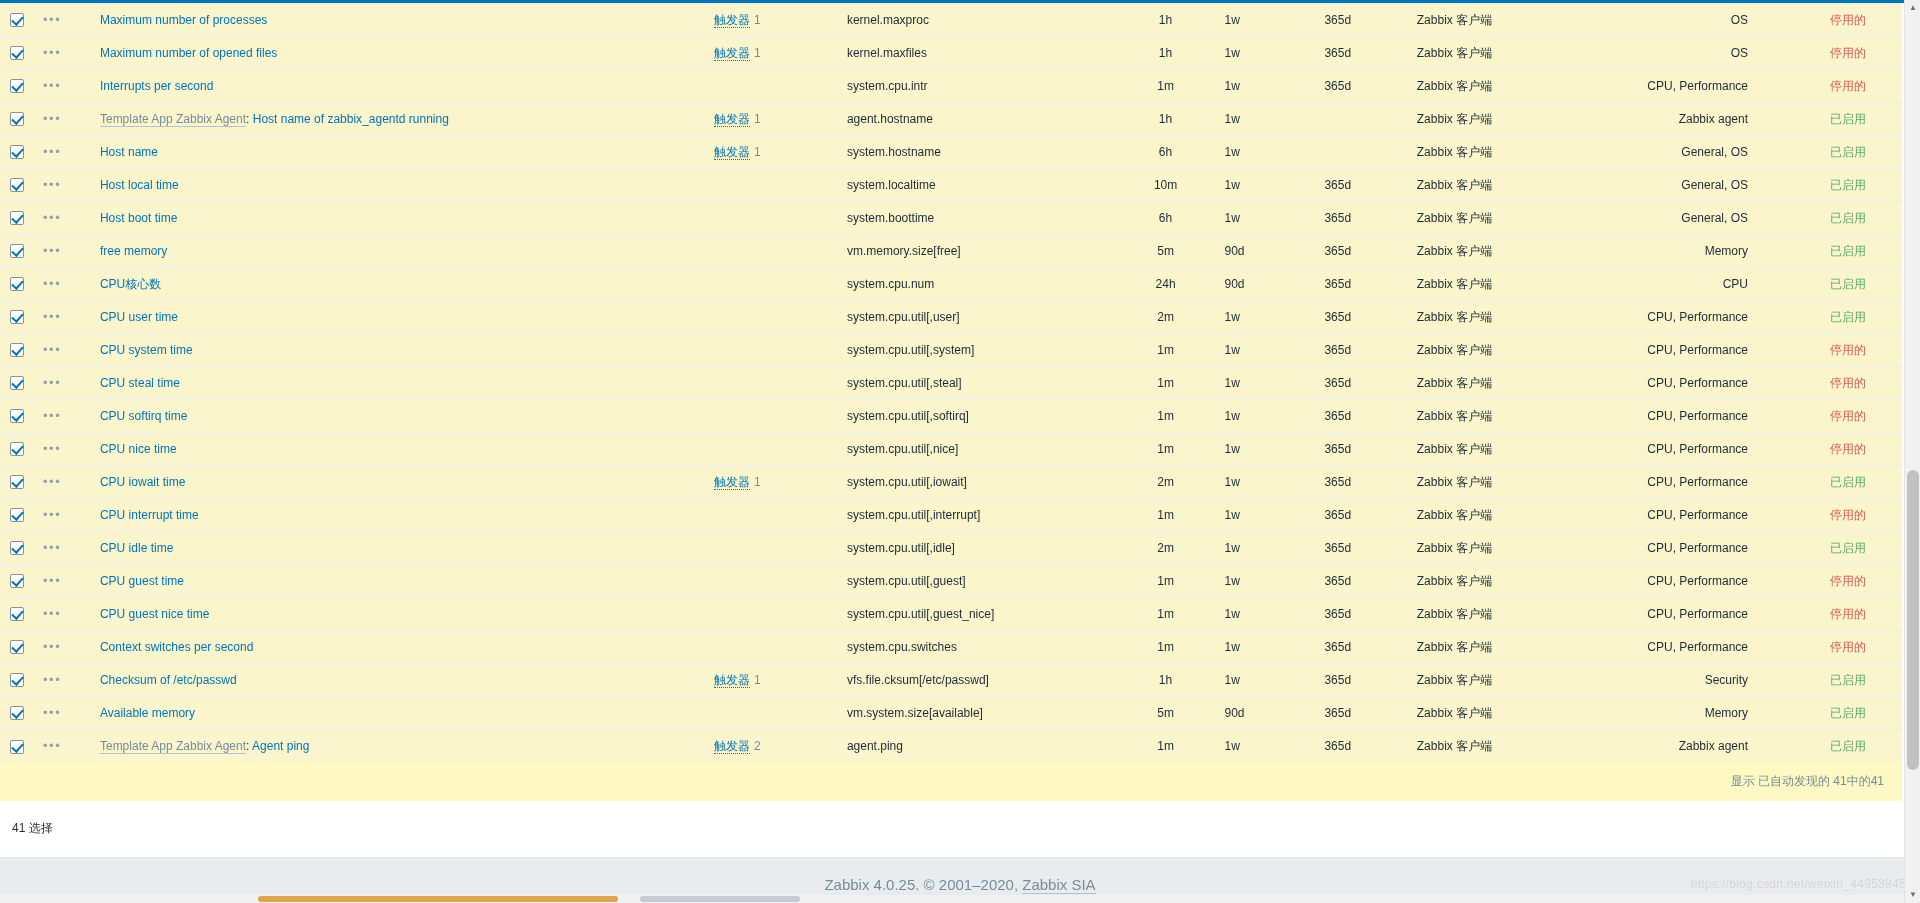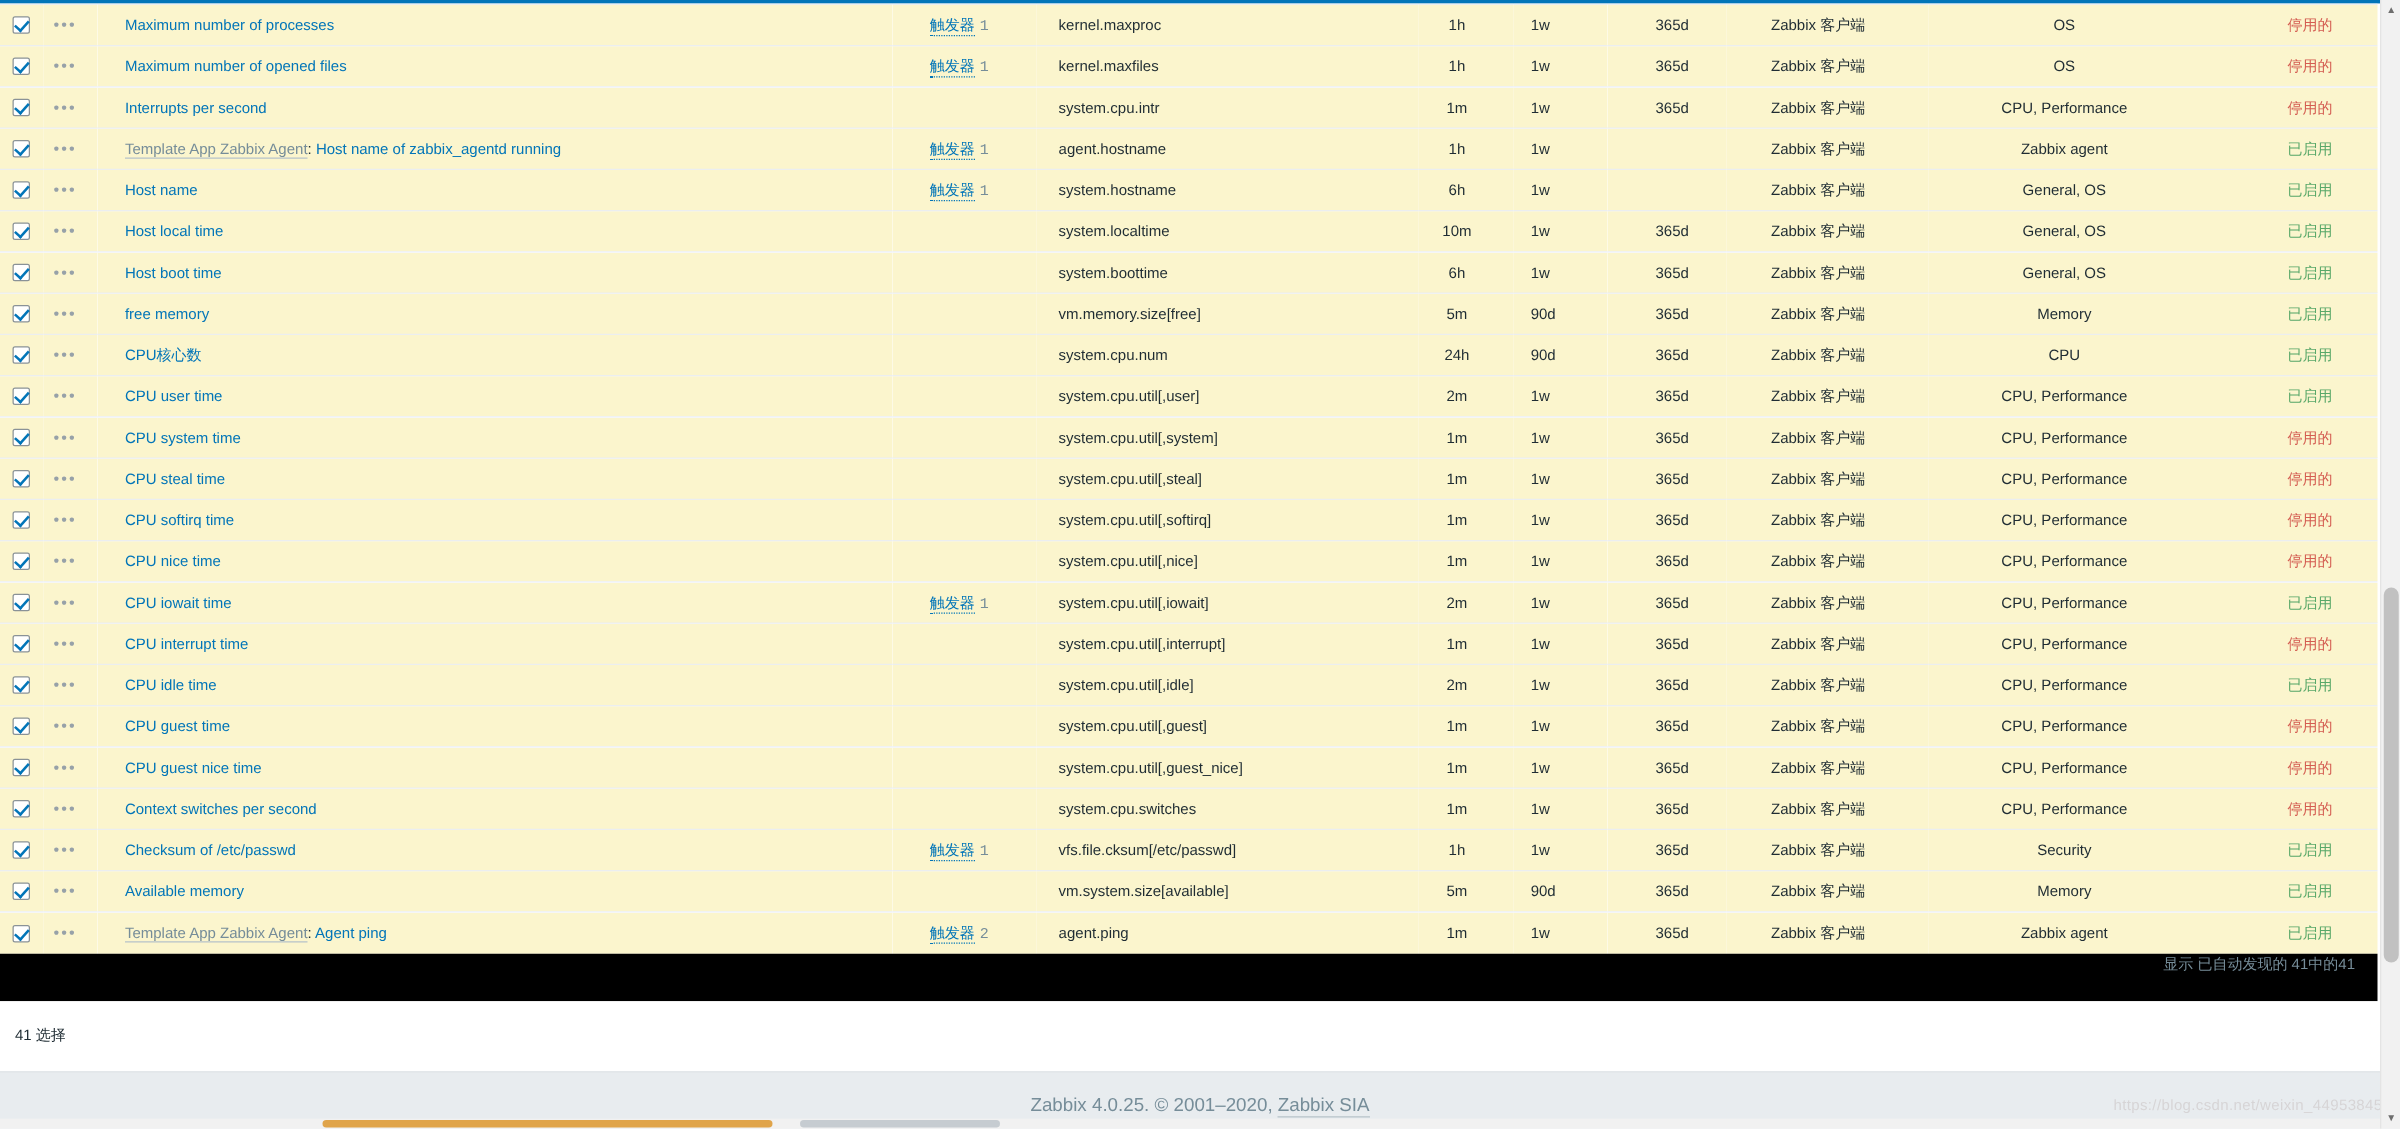--- a/index.html
+++ b/index.html
@@ -52,27 +52,27 @@
     border-top: 1px solid #ebeef0;
     vertical-align: middle;
     padding: 0;
     white-space: nowrap;
     overflow: hidden;
   }
   
   .c-chk    { width: 34px;  text-align: center; }
   .c-dots   { width: 42px;  text-align: left; padding-left: 8px !important; }
   .c-name   { width: 620px; text-align: left;  padding-left: 22px !important; }
-  .c-trig   { width: 112px; text-align: center; padding-right: 8px !important; font-family: Liberation Mono, monospace; }
+  .c-trig   { width: 112px; text-align: left; padding-right: 8px !important; }
   .c-key    { width: 298px; text-align: left;  padding-left: 18px !important; }
   .c-int    { width: 74px;  text-align: center; padding-right: 14px !important; }
   .c-hist   { width: 74px;  text-align: left;  padding-left: 14px !important;}
   .c-trend  { width: 92px;  text-align: left;  padding-left: 38px !important;}
   .c-type   { width: 158px; text-align: left;  padding-left: 36px !important;}
-  .c-apps   { width: 200px; text-align: center;  padding-left: 12px !important;}
+  .c-apps   { width: 200px; text-align: right;  padding-left: 12px !important;}
   .c-status { width: 150px; text-align: left;  padding-left: 82px !important;}
 
   
   .cb {
     display: inline-block;
     width: 14px; height: 14px;
     border: 1px solid #8a9297;
     background: #fff;
     border-radius: 2px;
     position: relative;
@@ -120,23 +120,23 @@
     margin-left: 4px;
   }
   .plain { color: #1f2c33; }
   .st-dis { color: #d45c51; cursor: pointer; }
   .st-en  { color: #59a869; cursor: pointer; }
 
   
   .summary-row {
     width: 1902px;
     height: 38px;
-    background: #000000;
+    background: #fef9c3;
     display: flex;
-    align-items: flex-start;
+    align-items: center;
     justify-content: flex-end;
     padding-right: 18px;
     font-size: 12px;
     color: #768d99;
     padding-left: 36px;
   }
   
   .action-bar {
     width: 1920px;
     height: 56px;

